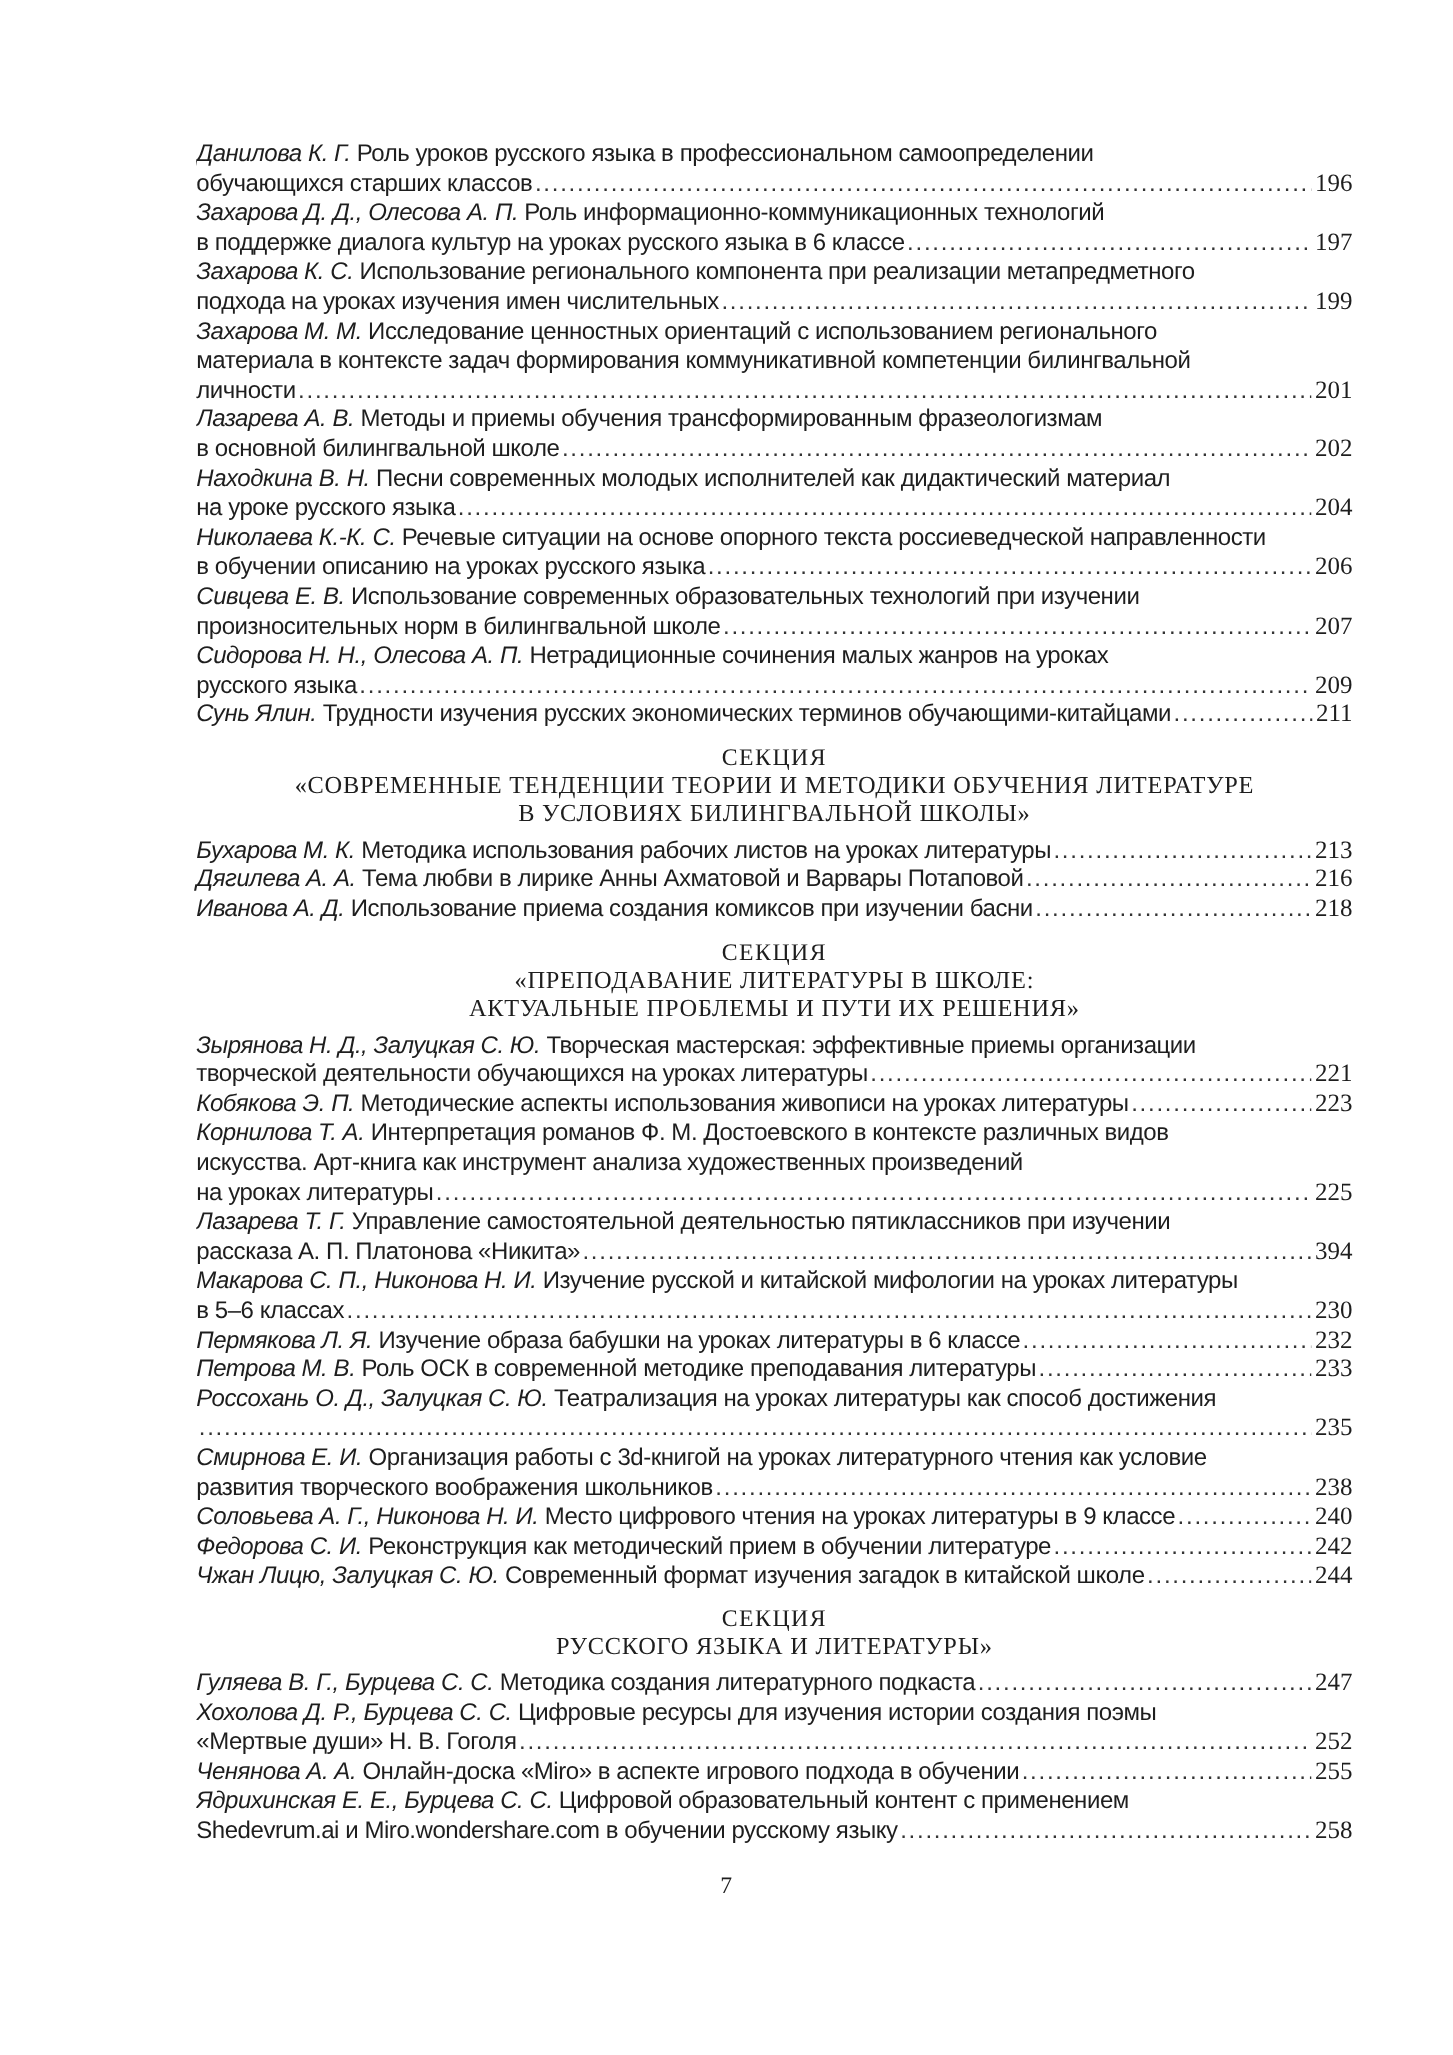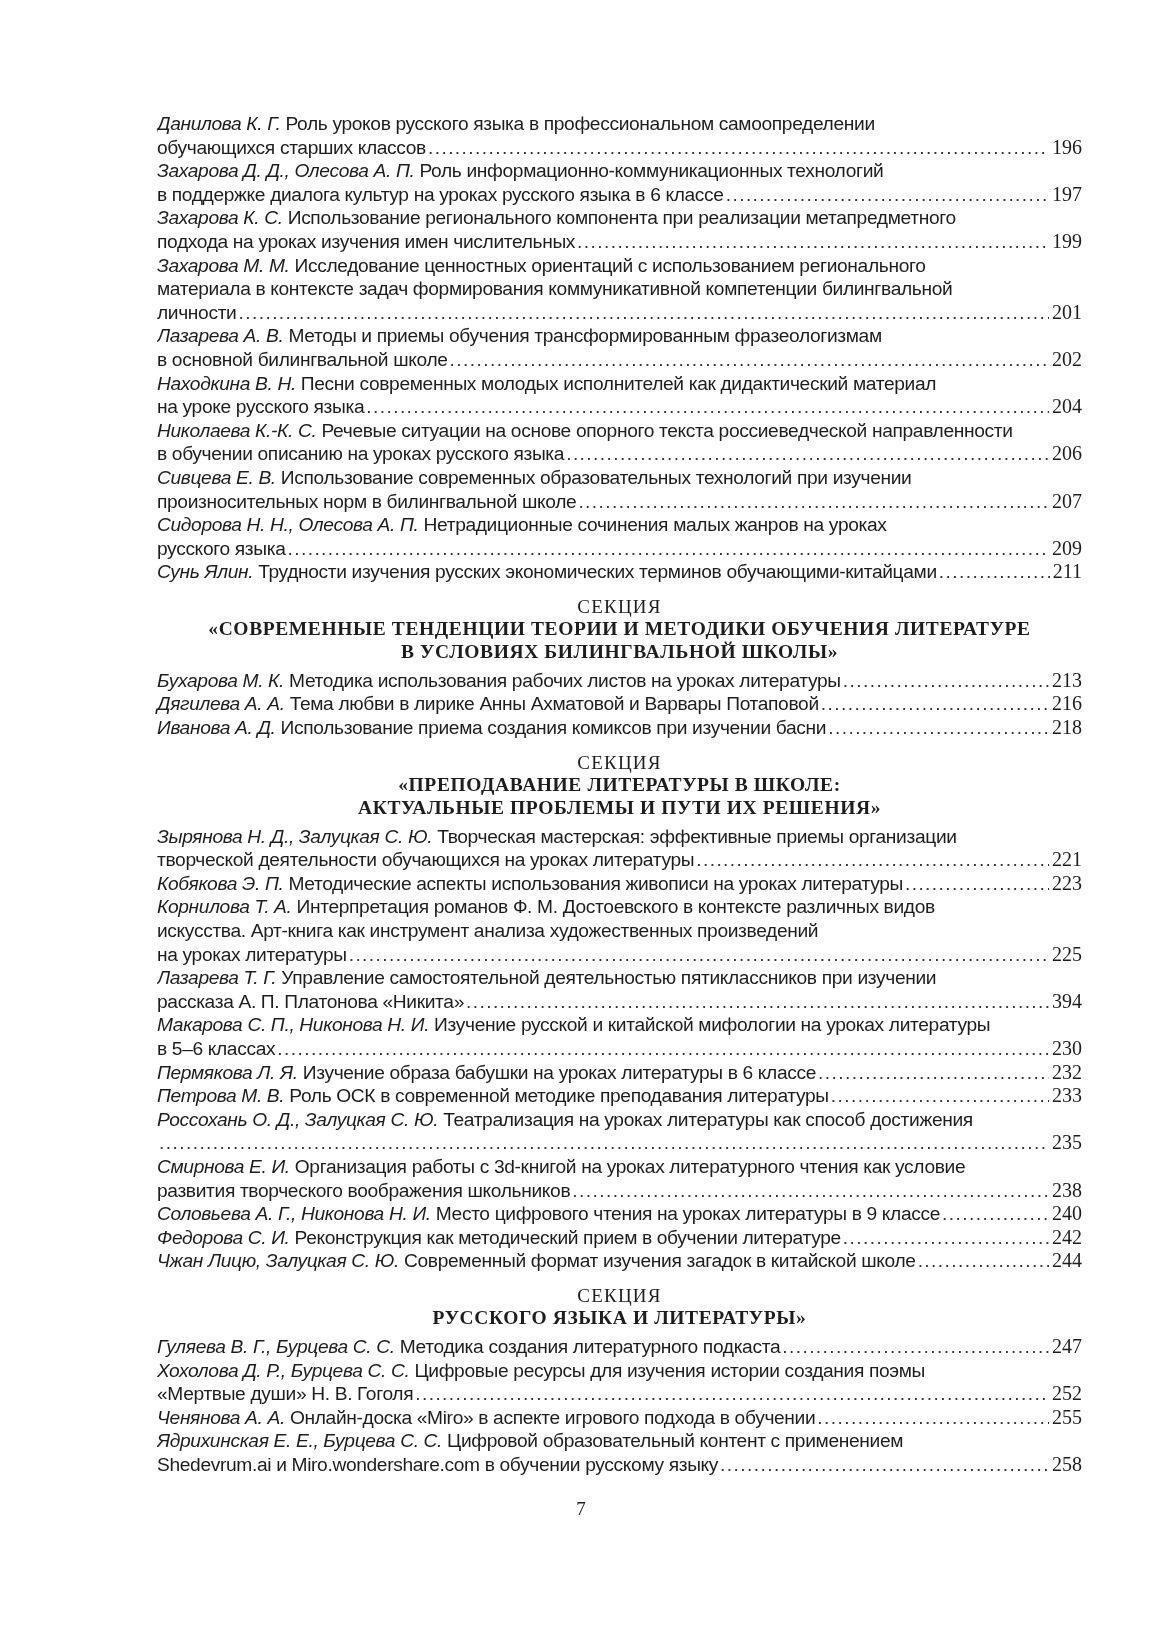--- a/index.html
+++ b/index.html
@@ -9,21 +9,21 @@
   .entry { font-size:19.2px; line-height:23.6px; letter-spacing:-0.35px; }
   .line { display:block; white-space:nowrap; overflow:hidden; }
   .last { display:flex; align-items:center; white-space:nowrap; }
   .last .txt { flex:0 0 auto; }
   .last .dots { flex:1 1 auto; overflow:hidden; margin:0 3px 0 2px; color:#333; letter-spacing:1.4px; }
   .last .dots::before { content:"........................................................................................................................................................................................................................................................"; }
   .last .pg { flex:0 0 auto; font-family:"Liberation Serif", "DejaVu Serif", serif; font-size:20px; letter-spacing:0; }
   .auth { font-style:italic; }
   .section { text-align:center; margin:12px 0 6px 0; }
   .sec-label { font-size:19px; line-height:21px; letter-spacing:1.2px; font-family:"Liberation Serif", serif;text-align:center; }
-  .sec-title { font-size:19.5px; line-height:23px; font-weight:bold; letter-spacing:0.6px; font-family:"Liberation Serif", serif; }
+  .sec-title { font-size:19.5px; line-height:23px; font-weight:normal; letter-spacing:0.6px; font-family:"Liberation Serif", serif; }
   #page-number { position:absolute; left:0; width:1162px; top:1498px; text-align:center;
                  font-family:"Liberation Serif", serif; font-size:19px; }
 </style>
 </head>
 <body>
 
 <div id="page">
     <div>
       <div class="entry">
         <div class="line"><span class="auth">Данилова К. Г.</span> <span>Роль уроков русского языка в профессиональном самоопределении</span></div>

